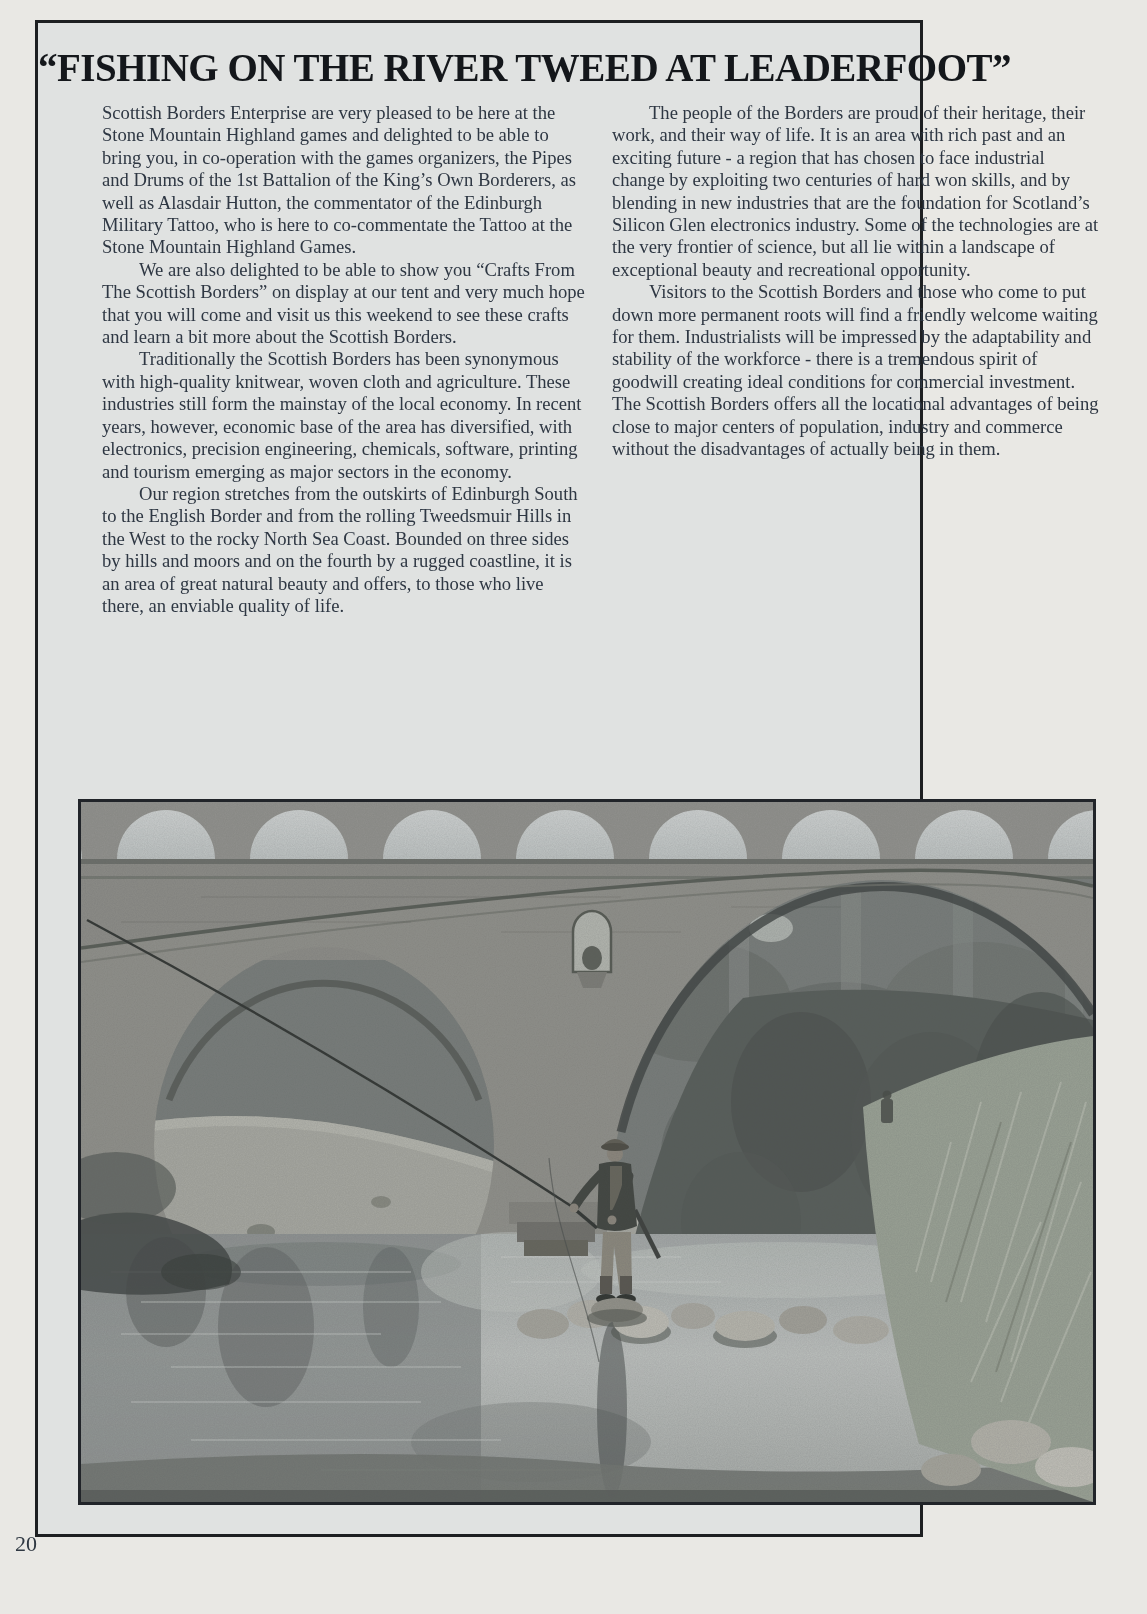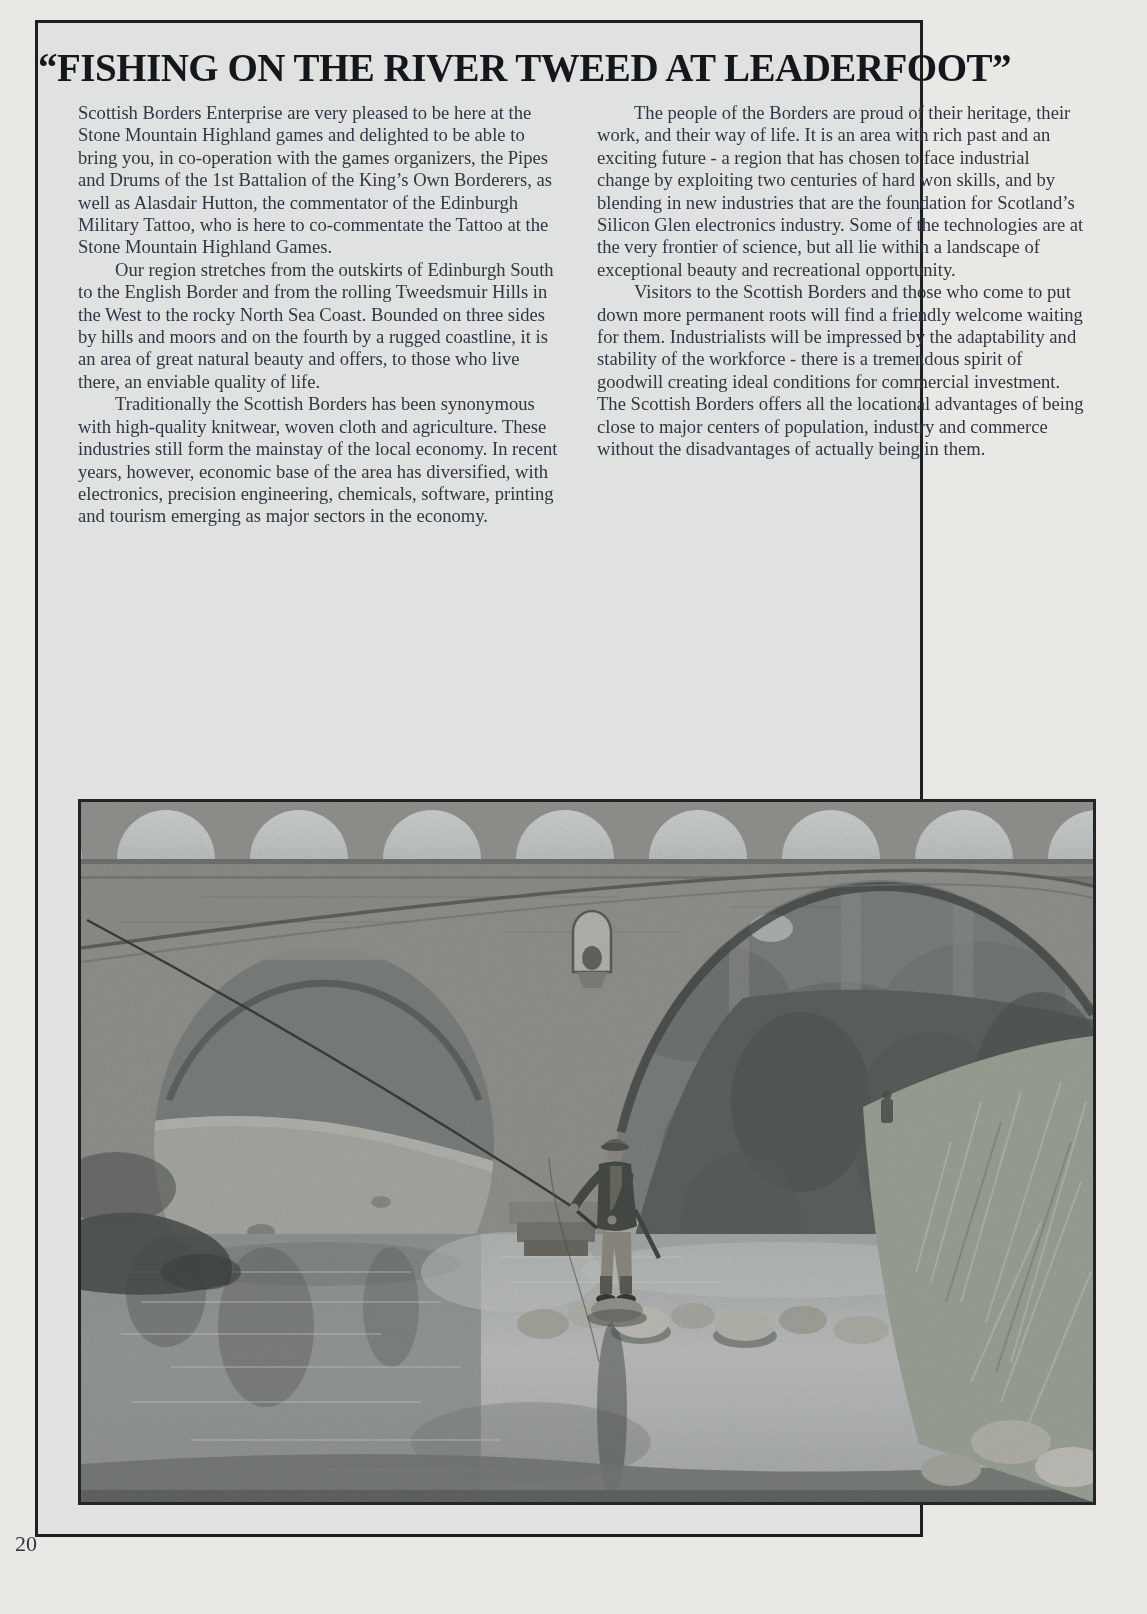--- a/index.html
+++ b/index.html
@@ -13,21 +13,21 @@
     position:absolute;left:35px;top:20px;width:888px;height:1517px;
     box-sizing:border-box;border:3px solid #1d1f21;background:#e0e2e1;
   }
   .title{
     position:absolute;top:24px;left:0;width:100%;text-align:center;
     margin:0;font-size:39px;line-height:42px;font-weight:bold;
     color:#14171b;letter-spacing:-0.5px;white-space:nowrap;
   }
   .cols{
     position:absolute;top:79px;left:40px;width:1022px;
-    display:flex;gap:31px;
+    display:flex;gap:22px;justify-content:flex-end;
   }
   .col{
     width:488px;font-size:18.6px;line-height:22.4px;color:#2e3743;
     text-align:left;
   }
   .col p{margin:0;text-indent:37px;}
   .col.left p:first-child{text-indent:0;}
   .photo{
     position:absolute;left:40px;top:776px;width:1018px;height:706px;
     margin:0;box-sizing:border-box;border:3px solid #212429;
@@ -42,22 +42,23 @@
 </head>
 <body>
 
 <div class="frame">
 
   <h1 class="title">“FISHING ON THE RIVER TWEED AT LEADERFOOT”</h1>
 
   <div class="cols">
     <div class="col left">
         <p>Scottish Borders Enterprise are very pleased to be here at the Stone Mountain Highland games and delighted to be able to bring you, in co-operation with the games organizers, the Pipes and Drums of the 1st Battalion of the King’s Own Borderers, as well as Alasdair Hutton, the commentator of the Edinburgh Military Tattoo, who is here to co-commentate the Tattoo at the Stone Mountain Highland Games.</p>
+        <p>We are also delighted to be able to show you “Crafts From The Scottish Borders” on display at our tent and very much hope that you will come and visit us this weekend to see these crafts and learn a bit more about the Scottish Borders.</p>
+        <p>Traditionally the Scottish Borders has been synonymous with high-quality knitwear, woven cloth and agriculture. These industries still form the mainstay of the local economy. In recent years, however, economic base of the area has diversified, with electronics, precision engineering, chemicals, software, printing and tourism emerging as major sectors in the economy.</p>
         <p>Our region stretches from the outskirts of Edinburgh South to the English Border and from the rolling Tweedsmuir Hills in the West to the rocky North Sea Coast. Bounded on three sides by hills and moors and on the fourth by a rugged coastline, it is an area of great natural beauty and offers, to those who live there, an enviable quality of life.</p>
-        <p>Traditionally the Scottish Borders has been synonymous with high-quality knitwear, woven cloth and agriculture. These industries still form the mainstay of the local economy. In recent years, however, economic base of the area has diversified, with electronics, precision engineering, chemicals, software, printing and tourism emerging as major sectors in the economy.</p>
       </div>
     <div class="col right">
         <p>The people of the Borders are proud of their heritage, their work, and their way of life. It is an area with rich past and an exciting future - a region that has chosen to face industrial change by exploiting two centuries of hard won skills, and by blending in new industries that are the foundation for Scotland’s Silicon Glen electronics industry. Some of the technologies are at the very frontier of science, but all lie within a landscape of exceptional beauty and recreational opportunity.</p>
         <p>Visitors to the Scottish Borders and those who come to put down more permanent roots will find a friendly welcome waiting for them. Industrialists will be impressed by the adaptability and stability of the workforce - there is a tremendous spirit of goodwill creating ideal conditions for commercial investment. The Scottish Borders offers all the locational advantages of being close to major centers of population, industry and commerce without the disadvantages of actually being in them.</p>
       </div>
   </div>
 
   <figure class="photo" aria-label="Black-and-white photograph of a fisherman casting a long rod on the River Tweed at Leaderfoot, standing on stones below the arches of the railway viaduct and the old road bridge">
     <svg viewBox="0 0 1012 700" preserveAspectRatio="none" role="img">
       <defs>

